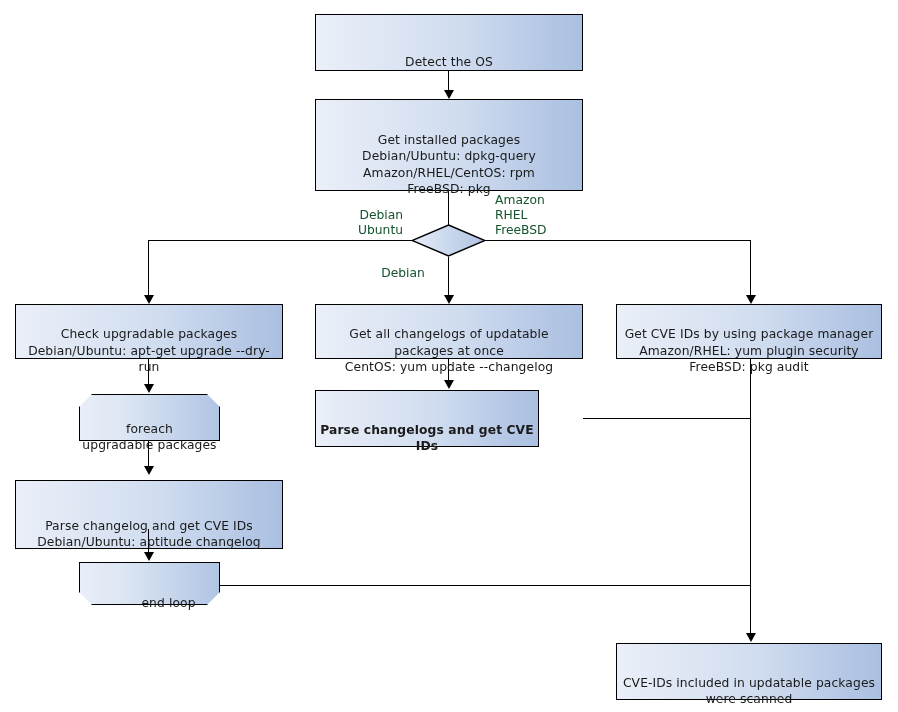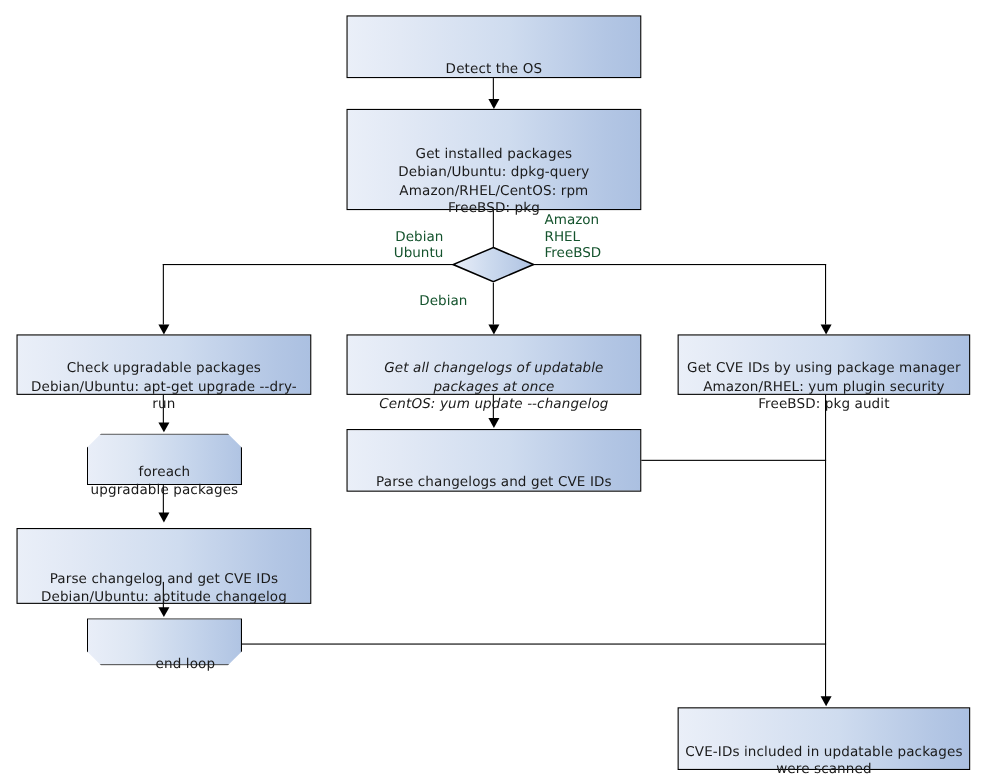--- a/index.html
+++ b/index.html
@@ -165,29 +165,29 @@
   <div class="edge v" style="left:148px; top:529px; height:24px;"></div>
   <div class="arrowhead" style="left:143.5px; top:552px;"></div>
 
   <div class="node loop-start loop-end" style="left:79px; top:562px; width:141px; height:43px;padding-left:38px;">
     <span class="loop-face"></span>
     <span class="lbl">end loop</span>
   </div>
 
   <div class="edge h" style="left:220px; top:584.5px; width:531px;"></div>
 
-  <div class="node" style="left:315px; top:304px; width:268px; height:55px;font-style:italic;">
+  <div class="node" style="left:315px; top:304px; width:268px; height:55px;">
     <span class="lbl">Get all changelogs of updatable packages at once
 CentOS: yum update --changelog</span>
   </div>
 
   <div class="edge v" style="left:448px; top:359px; height:22px;"></div>
   <div class="arrowhead" style="left:443.5px; top:380px;"></div>
 
-  <div class="node" style="left:315px; top:390px; width:268px; height:57px;">
+  <div class="node" style="left:315px; top:390px; width:224px; height:57px;font-weight:bold;">
     <span class="lbl">Parse changelogs and get CVE IDs</span>
   </div>
 
   <div class="edge h" style="left:583px; top:417.5px; width:168px;"></div>
 
   <div class="node" style="left:616px; top:304px; width:266px; height:55px;">
     <span class="lbl">Get CVE IDs by using package manager
 Amazon/RHEL: yum plugin security
 FreeBSD: pkg audit</span>
   </div>

